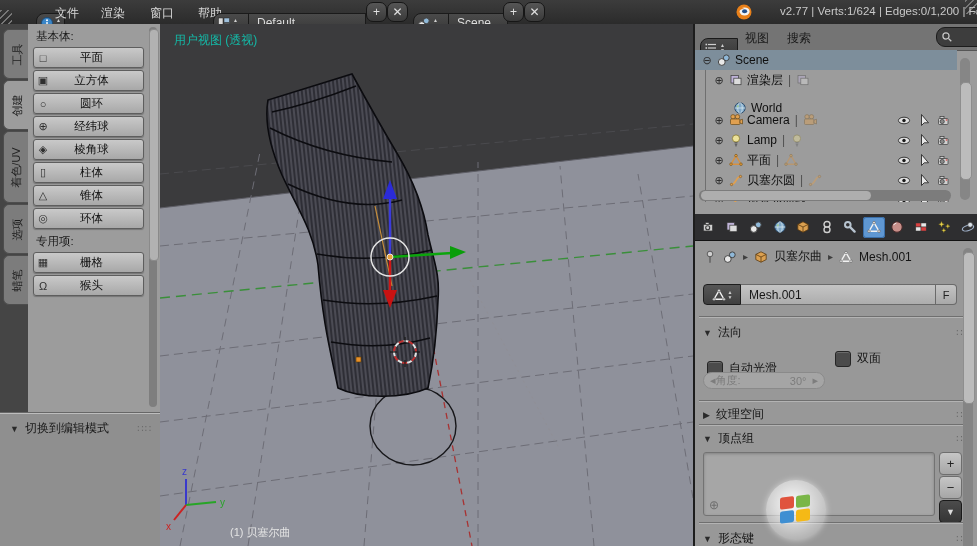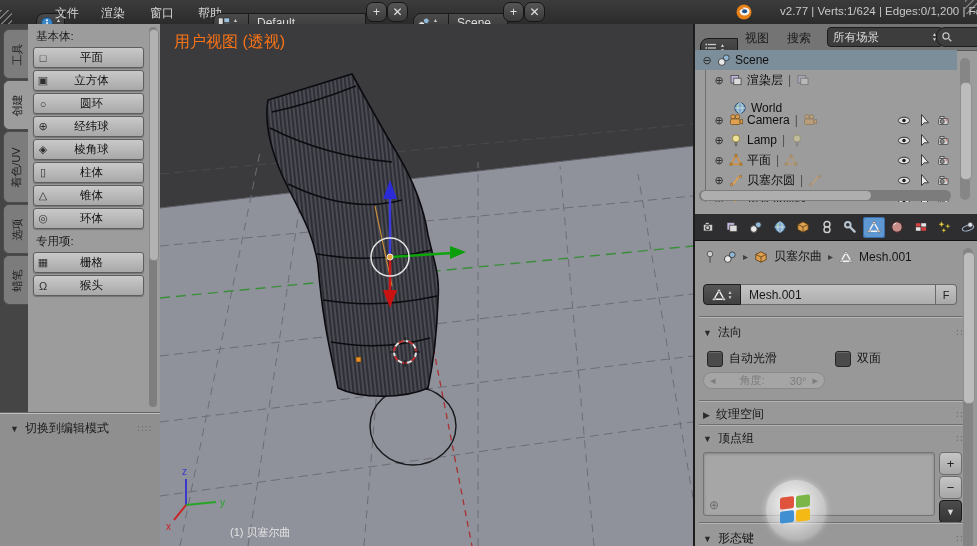--- a/index.html
+++ b/index.html
@@ -40,21 +40,21 @@
   .sbtn .blabel{flex:1;text-align:center;margin-right:12px;}
   #shelftrack{position:absolute;left:149px;top:27px;width:8px;height:380px;background:#7e7e7e;border-radius:4px;}
   #shelfthumb{position:absolute;left:149px;top:29px;width:8px;height:230px;background:#b2b2b2;border-radius:4px;border:1px solid #8a8a8a;}
   
   #redo{position:absolute;left:0;top:412px;width:160px;height:134px;background:#8f8f8f;
         border-top:1px solid #676767;box-shadow:inset 0 1px 0 #bdbdbd;}
   #redo .hdr{display:flex;align-items:center;padding:7px 8px 0 10px;color:#1a1a1a;font-size:12px;gap:6px;}
   .grip{color:#6b6b6b;font-size:10px;letter-spacing:1px;margin-left:auto;}
   
   #viewport{position:absolute;left:160px;top:24px;width:533px;height:522px;background:#3b3b3d;overflow:hidden;}
-  .vlabel{position:absolute;left:14px;top:8px;color:#f97316;font-size:16px;}
+  .vlabel{position:absolute;left:14px;top:8px;color:#14b8a6;font-size:12px;}
   .oinfo{position:absolute;left:70px;top:501px;color:#e4e4e4;font-size:11px;}
   
   #outliner{position:absolute;left:693px;top:24px;width:284px;height:190px;background:#9c9c9c;border-left:2px solid #1d1d1d;}
   #ohdr{position:absolute;left:0;top:0;width:284px;height:26px;background:#747474;border-bottom:1px solid #565656;}
   .omenu{position:absolute;top:6px;color:#1b1b1b;font-size:12px;}
   .darkpill{background:#3d3d3d;border:1px solid #1c1c1c;color:#dcdcdc;font-size:11.5px;display:flex;align-items:center;}
   #otree{position:absolute;left:0;top:26px;width:284px;height:152px;overflow:hidden;}
   .orow{position:absolute;height:20px;display:flex;align-items:center;gap:4px;font-size:12px;color:#0f0f0f;}
   .expander{font-size:11px;color:#2e2e2e;width:12px;text-align:center;}
   .osep{color:#4f4f4f;margin:0 1px;}
@@ -442,27 +442,20 @@
         <svg class="i14">
             <use href="#s-outlinericon"></use>
           </svg>
         <span class="stepper">
             <i>▲</i>
             <i>▼</i>
           </span>
       </div>
       <span class="omenu" style="left:50px">视图</span>
       <span class="omenu" style="left:92px">搜索</span>
-      <div class="darkpill" style="position:absolute;left:132px;top:3px;width:104px;height:18px;border-radius:4px;padding:0 5px;justify-content:space-between">
-        <span>所有场景</span>
-        <span class="stepper">
-            <i>▲</i>
-            <i>▼</i>
-          </span>
-      </div>
       <div class="darkpill" style="position:absolute;left:241px;top:3px;width:40px;height:18px;border-radius:9px;padding:0 4px">
         <svg class="i12">
             <use href="#s-search"></use>
           </svg>
       </div>
     </div>
     <div id="otree">
       <div class="treeline" style="left:10px;top:14px;width:1px;height:170px"></div>
       <div class="orow" style="left:0;top:0;width:262px;background:#7d8e9b">
         <span style="width:2px"></span>
@@ -700,31 +693,31 @@
       <div id="idf">F</div>
     </div>
 
     <div class="divider" style="top:102px"></div>
 
     <div class="phdr" style="top:110px">
       <span class="ptri">▼</span>
       <span>法向</span>
       <span class="grip">∷∷</span>
     </div>
-    <div style="position:absolute;left:12px;top:136px;display:flex;align-items:center">
+    <div style="position:absolute;left:12px;top:146px;display:flex;align-items:center">
       <div class="chk"></div>
       <span class="chklabel">自动光滑</span>
     </div>
     <div style="position:absolute;left:140px;top:136px;display:flex;align-items:center">
       <div class="chk"></div>
       <span class="chklabel">双面</span>
     </div>
     <div class="slider" style="left:8px;top:158px;width:122px">
       <span>◂</span>
-      <span style="margin-left:24px">角度:</span>
+      <span style="margin-left:0">角度:</span>
       <span style="margin-left:auto">30°</span>
       <span style="margin-left:6px">▸</span>
     </div>
 
     <div class="divider" style="top:186px"></div>
 
     <div class="phdr" style="top:192px">
       <span class="ptri">▶</span>
       <span>纹理空间</span>
       <span class="grip">∷∷</span>

